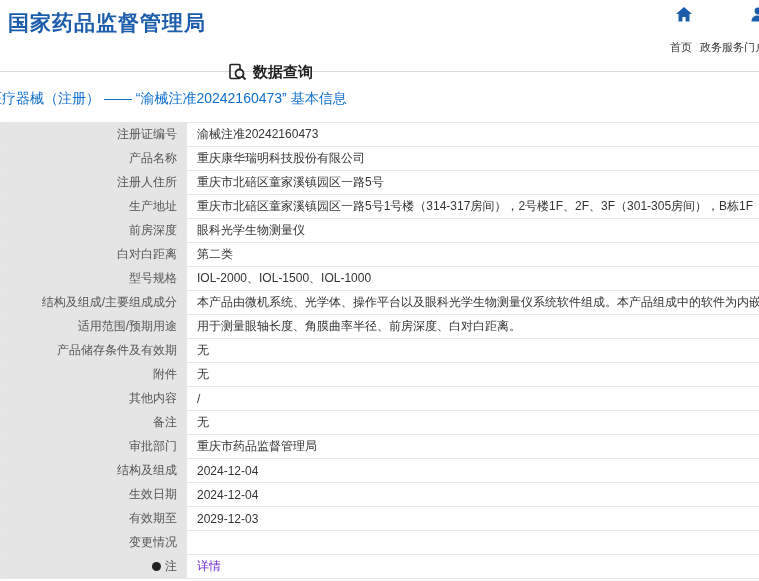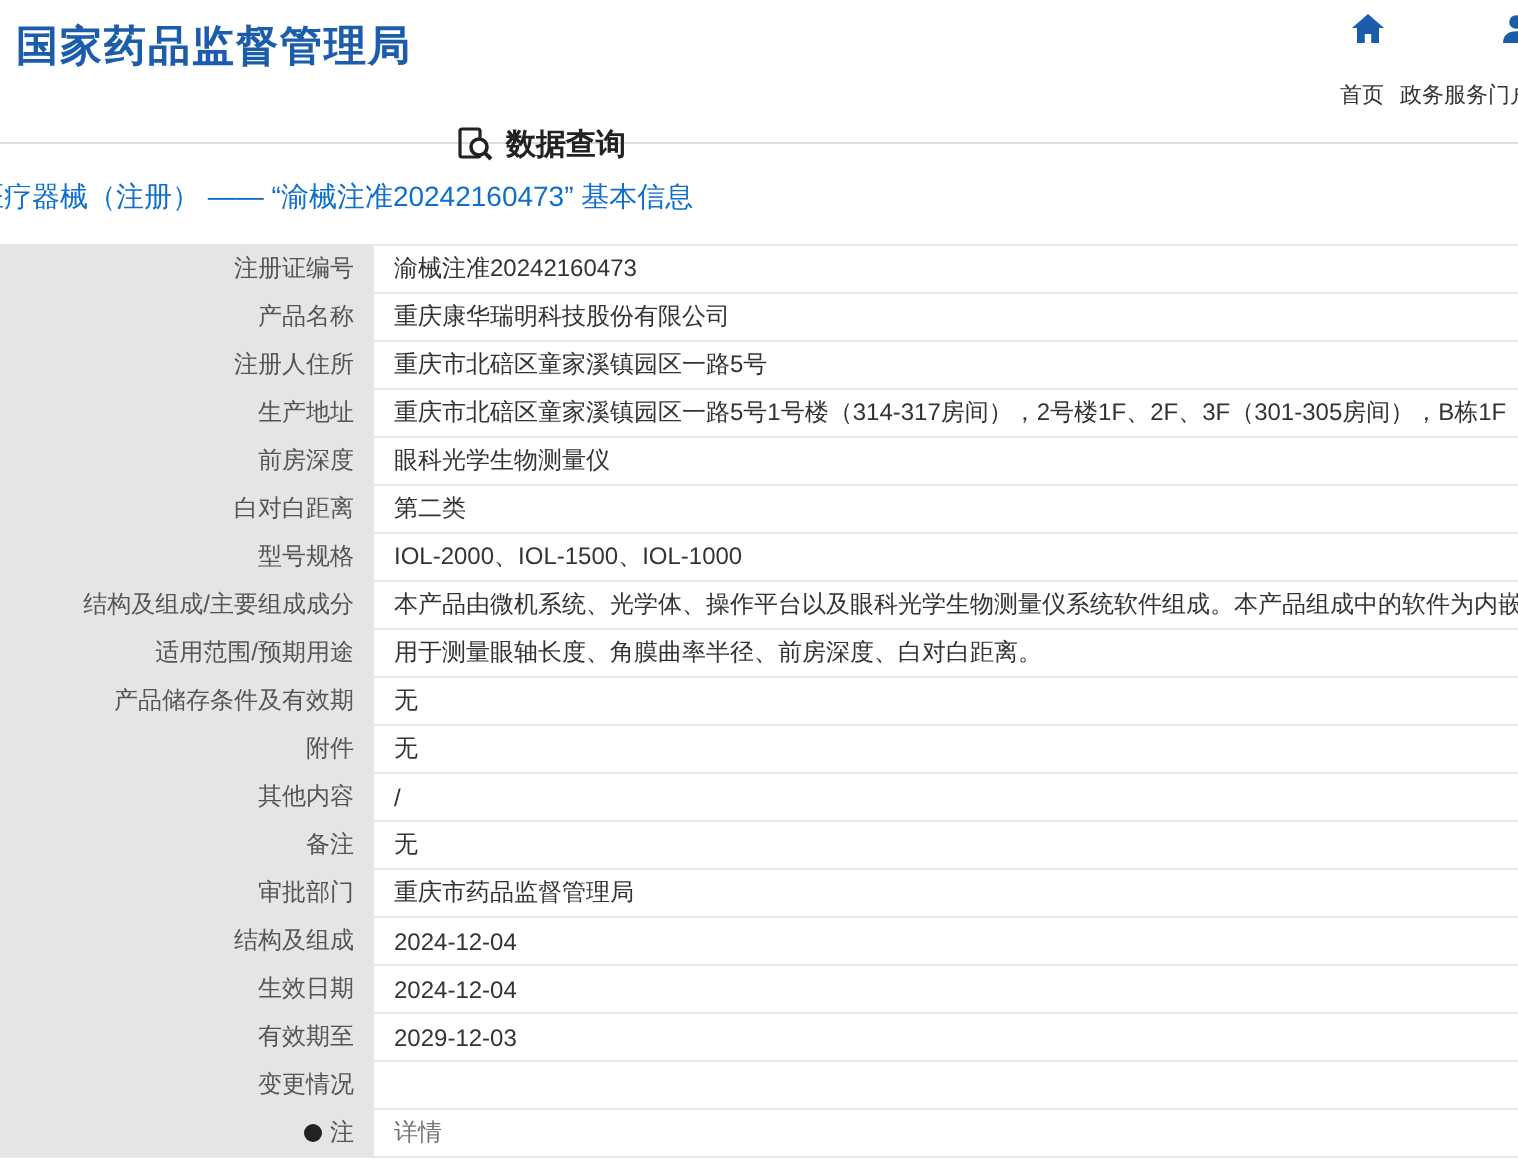--- a/index.html
+++ b/index.html
@@ -38,21 +38,21 @@
     border: 1px solid #e7e7e7;
     font-size: 12px;
     height: 24px;
     padding: 0;
     vertical-align: middle;
     white-space: nowrap;
     overflow: hidden;
   }
   td.label { width: 186px; text-align: right; padding-right: 9px; color: #555; background: #e5e5e5; }
   td.value { padding-left: 10px; color: #333; }
-  a.details { color: #737373; text-decoration: none; cursor: pointer; }
+  a.details { color: #6d28d9; text-decoration: none; cursor: pointer; }
   .bullet {
     display: inline-block; width: 9px; height: 9px; border-radius: 50%;
     background: #222; margin-right: 4px; vertical-align: -1px;
   }
   svg { display: block; }
 </style>
 </head>
 <body>
 
 <div class="header">

